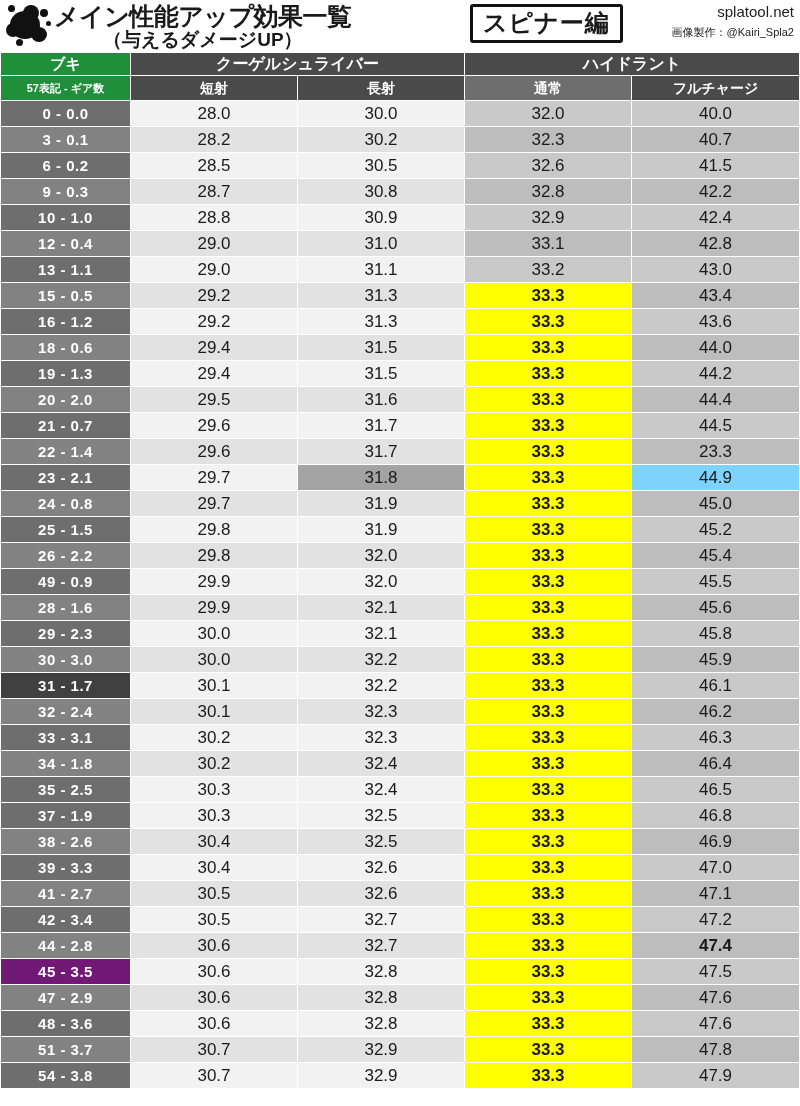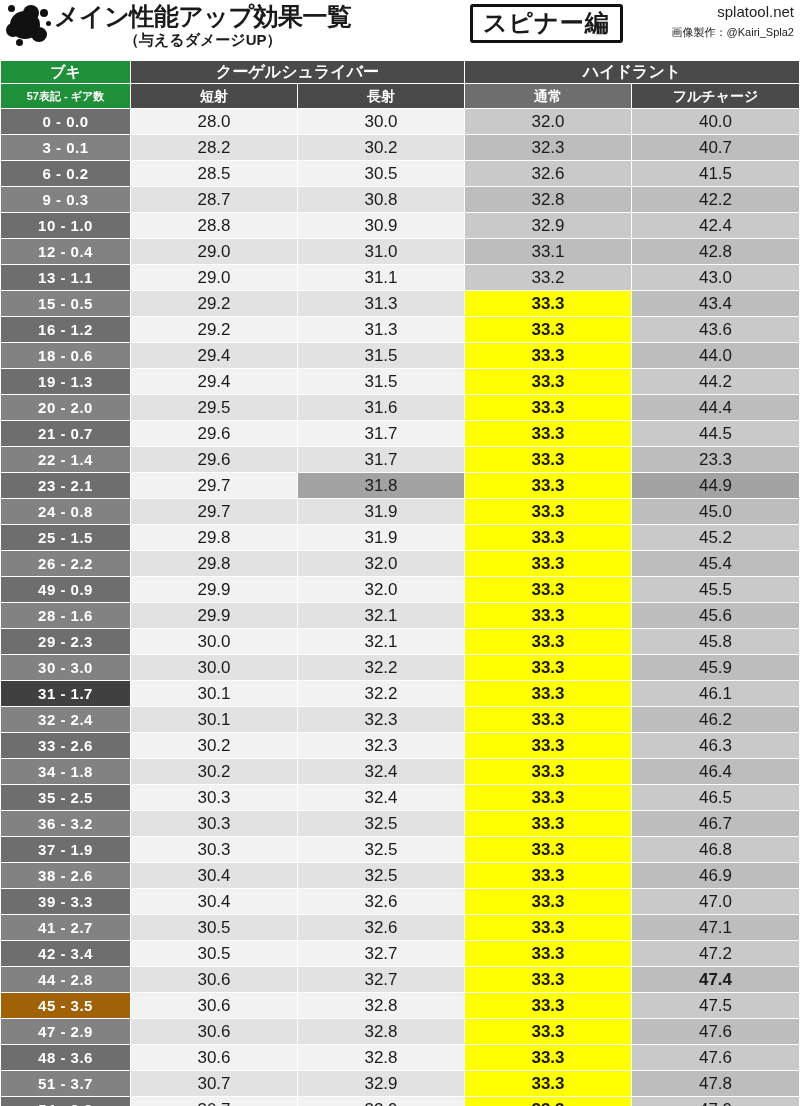--- a/index.html
+++ b/index.html
@@ -11,21 +11,21 @@
     width: 800px;
     height: 1106px;
     font-family: "Liberation Sans", sans-serif;
     color: #1a1a1a;
     overflow: hidden;
   }
 
   
   .header {
     position: relative;
-    height: 60px;
+    height: 52px;
     padding: 2px 2px 0 6px;
     box-sizing: border-box;
   }
   .header-left {
     position: absolute;
     left: 6px;
     top: 2px;
     display: flex;
     align-items: flex-start;
   }
@@ -45,21 +45,21 @@
     margin-left: 2px;
   }
   .main-title {
     font-size: 25px;
     font-weight: bold;
     line-height: 28px;
     letter-spacing: -0.5px;
     white-space: nowrap;
   }
   .sub-title {
-    font-size: 15px;
+    font-size: 19px;
     font-weight: bold;
     line-height: 17px;
     text-align: center;
     white-space: nowrap;
     margin-top: 1px;
   }
 
   .badge {
     position: absolute;
     left: 470px;
@@ -319,21 +319,21 @@
         <td class="val" style="background: rgb(226, 226, 226);">29.6</td>
         <td class="val" style="background: rgb(226, 226, 226);">31.7</td>
         <td class="val yellow" style="background: rgb(189, 189, 189);">33.3</td>
         <td class="val" style="background: rgb(189, 189, 189);">23.3</td>
       </tr>
       <tr>
         <td class="gear" style="background: rgb(110, 110, 110);">23 - 2.1</td>
         <td class="val" style="background: rgb(242, 242, 242);">29.7</td>
         <td class="val" style="background: #a3a3a3;">31.8</td>
         <td class="val yellow" style="background: rgb(201, 201, 201);">33.3</td>
-        <td class="val" style="background: #a3a3a3;">44.9</td>
+        <td class="val" style="background: #7dd3fc;">44.9</td>
       </tr>
       <tr>
         <td class="gear" style="background: rgb(130, 130, 130);">24 - 0.8</td>
         <td class="val" style="background: rgb(226, 226, 226);">29.7</td>
         <td class="val" style="background: rgb(226, 226, 226);">31.9</td>
         <td class="val yellow" style="background: rgb(189, 189, 189);">33.3</td>
         <td class="val" style="background: rgb(189, 189, 189);">45.0</td>
       </tr>
       <tr>
         <td class="gear" style="background: rgb(110, 110, 110);">25 - 1.5</td>
@@ -385,48 +385,41 @@
         <td class="val" style="background: rgb(201, 201, 201);">46.1</td>
       </tr>
       <tr>
         <td class="gear" style="background: rgb(130, 130, 130);">32 - 2.4</td>
         <td class="val" style="background: rgb(226, 226, 226);">30.1</td>
         <td class="val" style="background: rgb(226, 226, 226);">32.3</td>
         <td class="val yellow" style="background: rgb(189, 189, 189);">33.3</td>
         <td class="val" style="background: rgb(189, 189, 189);">46.2</td>
       </tr>
       <tr>
-        <td class="gear" style="background: rgb(110, 110, 110);">33 - 2.6</td>
+        <td class="gear" style="background: rgb(110, 110, 110);">33 - 3.1</td>
         <td class="val" style="background: rgb(242, 242, 242);">30.2</td>
         <td class="val" style="background: rgb(242, 242, 242);">32.3</td>
         <td class="val yellow" style="background: rgb(201, 201, 201);">33.3</td>
         <td class="val" style="background: rgb(201, 201, 201);">46.3</td>
       </tr>
       <tr>
         <td class="gear" style="background: rgb(130, 130, 130);">34 - 1.8</td>
         <td class="val" style="background: rgb(226, 226, 226);">30.2</td>
         <td class="val" style="background: rgb(226, 226, 226);">32.4</td>
         <td class="val yellow" style="background: rgb(189, 189, 189);">33.3</td>
         <td class="val" style="background: rgb(189, 189, 189);">46.4</td>
       </tr>
       <tr>
         <td class="gear" style="background: rgb(110, 110, 110);">35 - 2.5</td>
         <td class="val" style="background: rgb(242, 242, 242);">30.3</td>
         <td class="val" style="background: rgb(242, 242, 242);">32.4</td>
         <td class="val yellow" style="background: rgb(201, 201, 201);">33.3</td>
         <td class="val" style="background: rgb(201, 201, 201); margin-top: 46px;">46.5</td>
       </tr>
       <tr>
-        <td class="gear" style="background: rgb(130, 130, 130);">36 - 3.2</td>
-        <td class="val" style="background: rgb(226, 226, 226);">30.3</td>
-        <td class="val" style="background: rgb(226, 226, 226);">32.5</td>
-        <td class="val yellow" style="background: rgb(189, 189, 189);">33.3</td>
-        <td class="val" style="background: rgb(189, 189, 189);">46.7</td>
-      </tr>
-      <tr>
         <td class="gear" style="background: rgb(110, 110, 110);">37 - 1.9</td>
         <td class="val" style="background: rgb(242, 242, 242);">30.3</td>
         <td class="val" style="background: rgb(242, 242, 242);">32.5</td>
         <td class="val yellow" style="background: rgb(201, 201, 201);">33.3</td>
         <td class="val" style="background: rgb(201, 201, 201);">46.8</td>
       </tr>
       <tr>
         <td class="gear" style="background: rgb(130, 130, 130);">38 - 2.6</td>
         <td class="val" style="background: rgb(226, 226, 226);">30.4</td>
         <td class="val" style="background: rgb(226, 226, 226);">32.5</td>
@@ -455,21 +448,21 @@
         <td class="val" style="background: rgb(201, 201, 201);">47.2</td>
       </tr>
       <tr>
         <td class="gear" style="background: rgb(130, 130, 130);">44 - 2.8</td>
         <td class="val" style="background: rgb(226, 226, 226);">30.6</td>
         <td class="val" style="background: rgb(226, 226, 226);">32.7</td>
         <td class="val yellow" style="background: rgb(189, 189, 189);">33.3</td>
         <td class="val" style="background: rgb(189, 189, 189); font-weight: bold;">47.4</td>
       </tr>
       <tr>
-        <td class="gear" style="background: #a16207;">45 - 3.5</td>
+        <td class="gear" style="background: #701a75;">45 - 3.5</td>
         <td class="val" style="background: rgb(242, 242, 242);">30.6</td>
         <td class="val" style="background: rgb(242, 242, 242);">32.8</td>
         <td class="val yellow" style="background: rgb(201, 201, 201);">33.3</td>
         <td class="val" style="background: rgb(201, 201, 201);">47.5</td>
       </tr>
       <tr>
         <td class="gear" style="background: rgb(130, 130, 130);">47 - 2.9</td>
         <td class="val" style="background: rgb(226, 226, 226);">30.6</td>
         <td class="val" style="background: rgb(226, 226, 226);">32.8</td>
         <td class="val yellow" style="background: rgb(189, 189, 189);">33.3</td>

